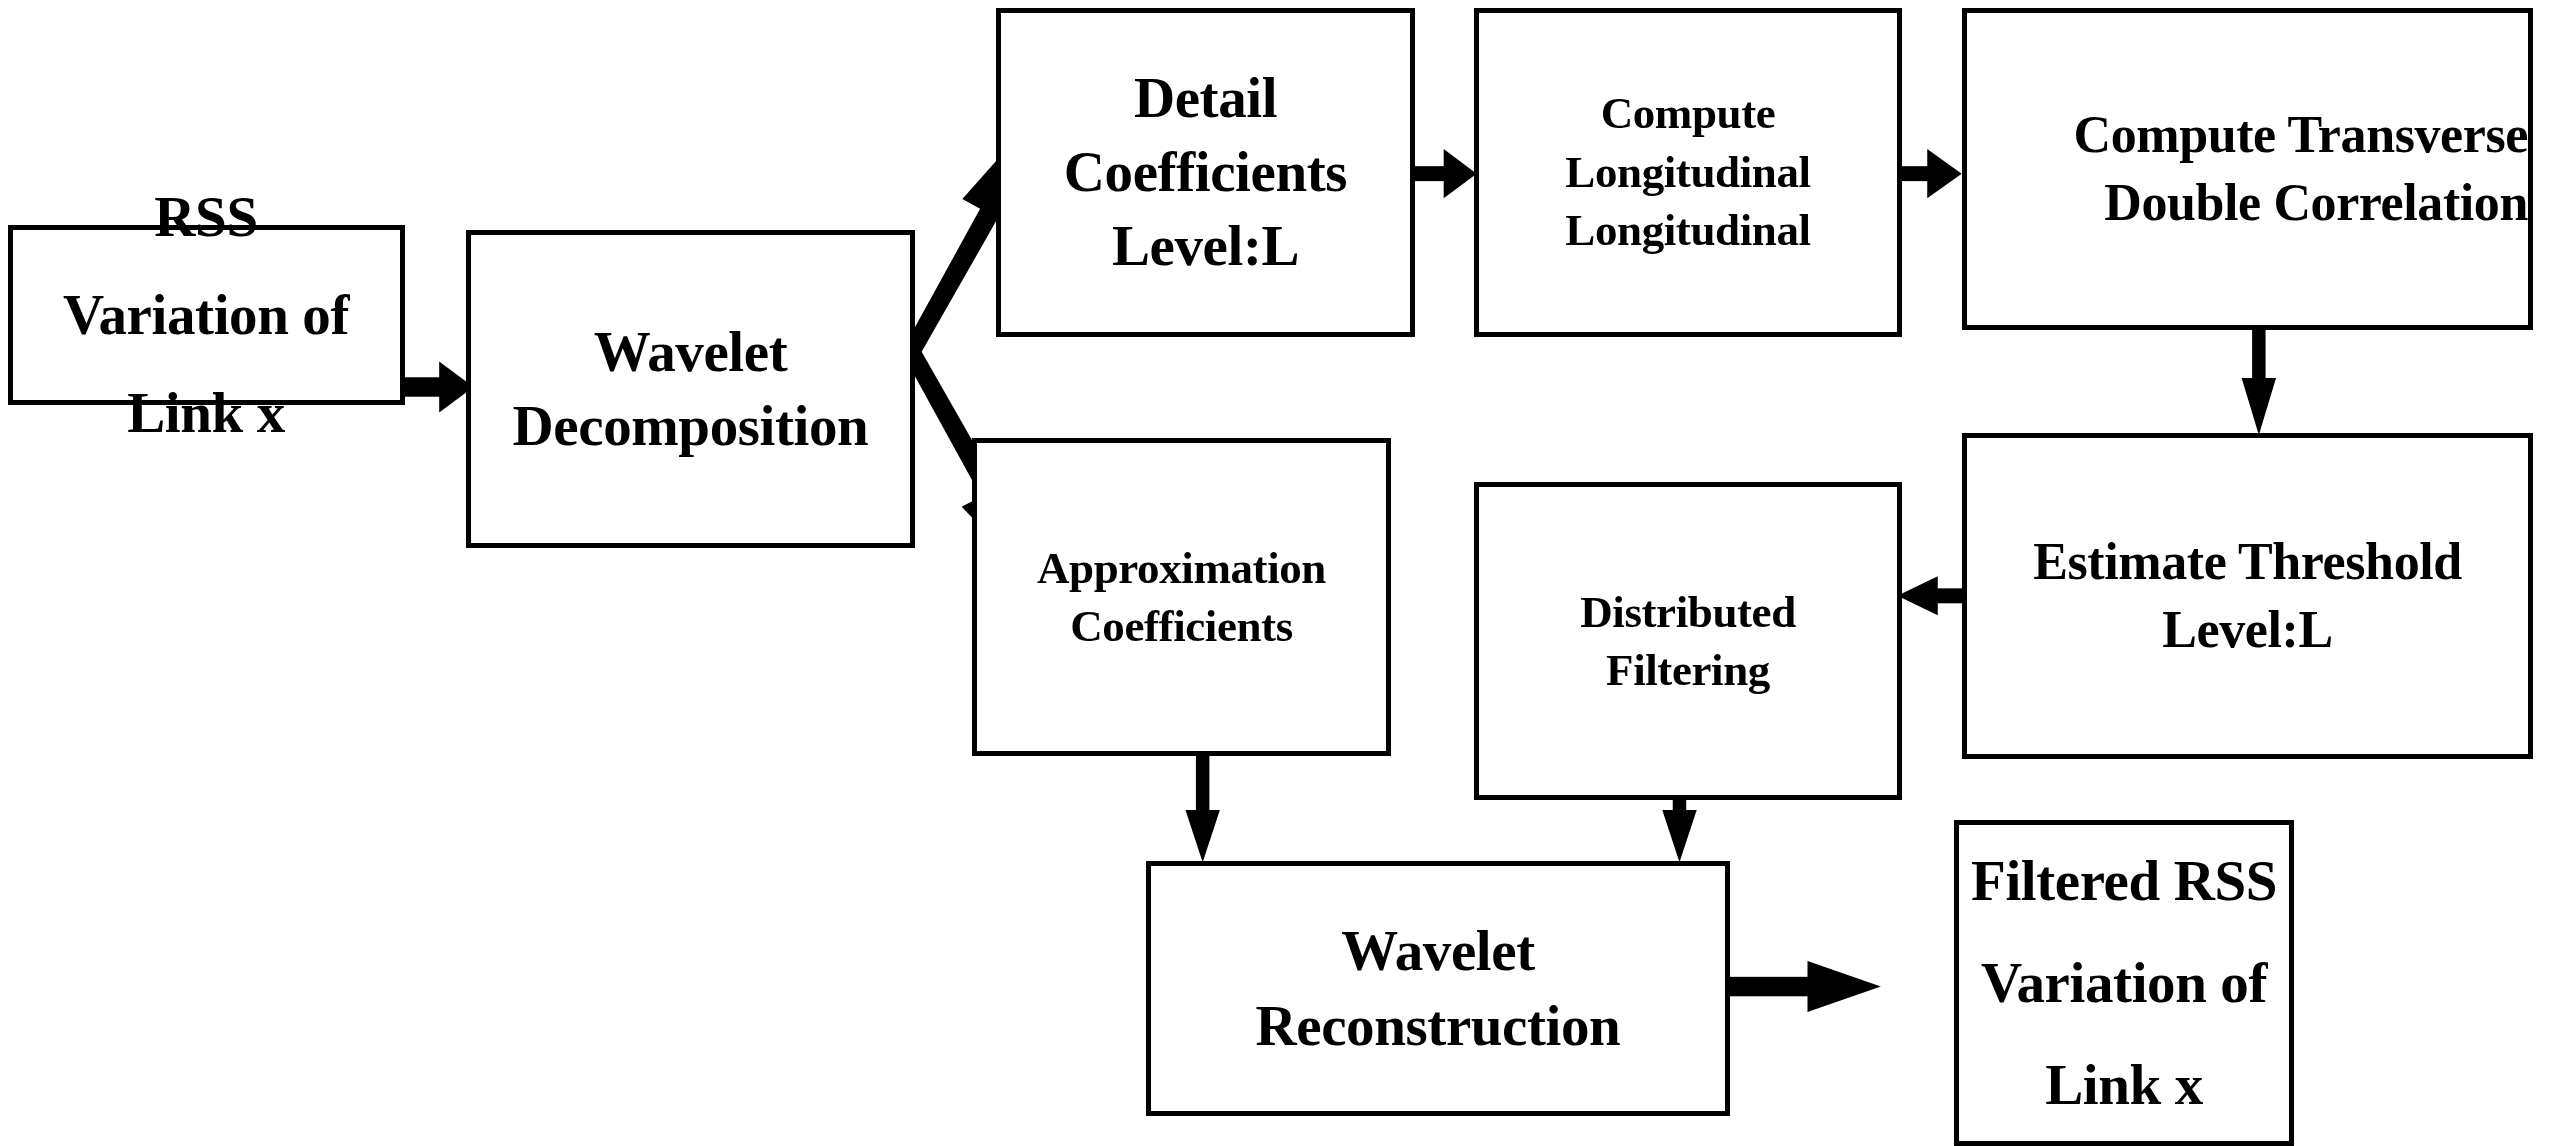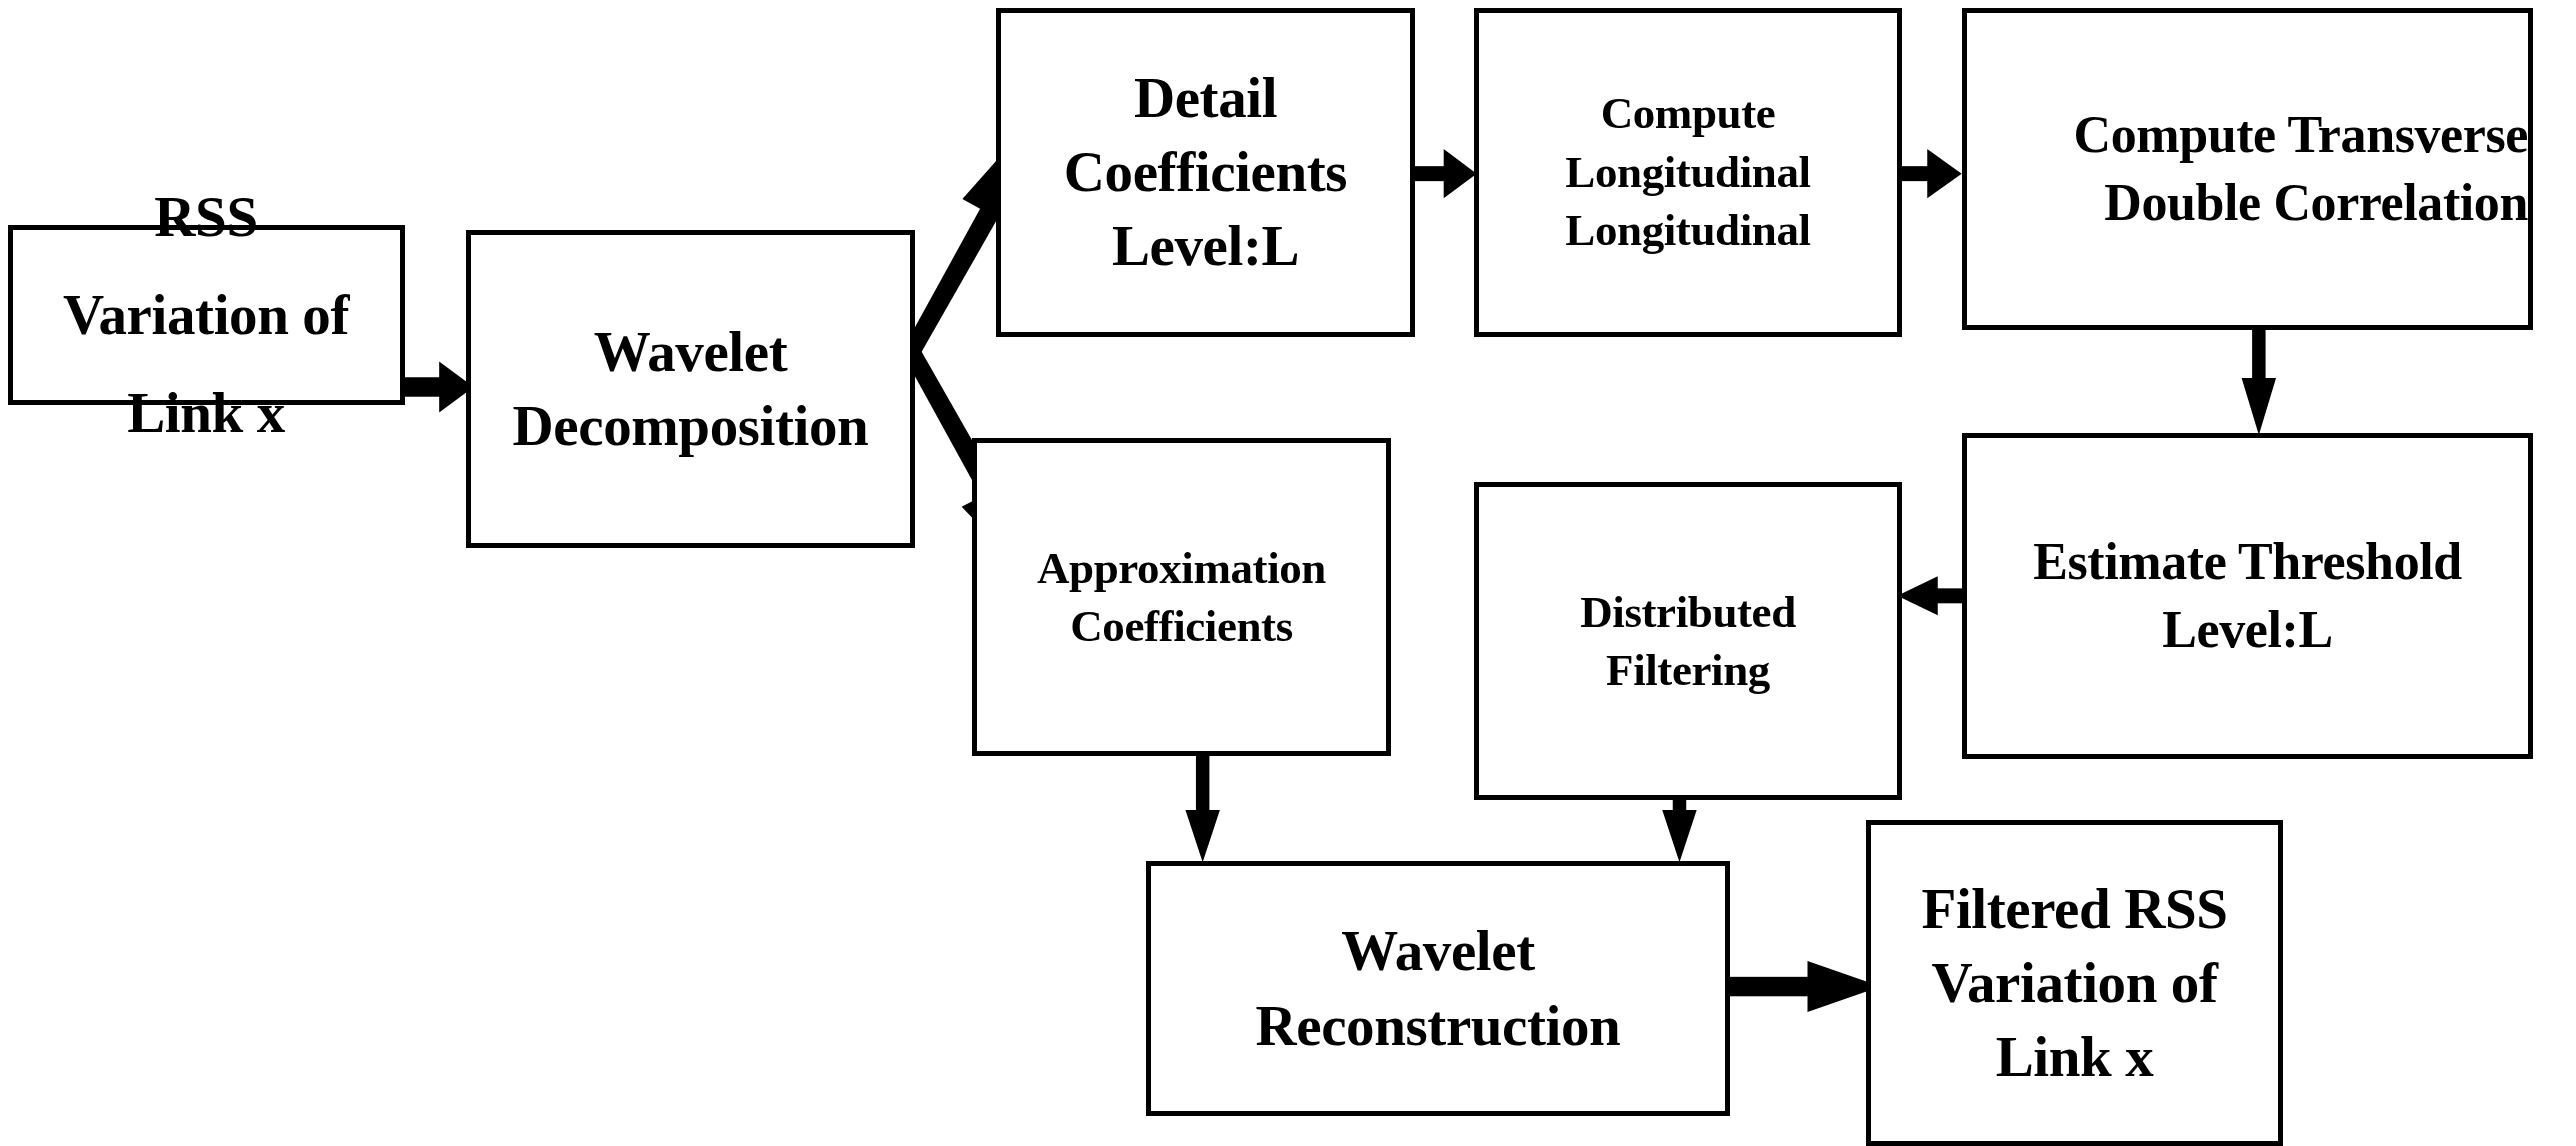--- a/index.html
+++ b/index.html
@@ -151,20 +151,20 @@
   <div class="node fs-wide" style="left:1962px; top:433px; width:571px; height:326px;justify-content:center;">
     <span class="ln">Estimate Threshold</span>
     <span class="ln">Level:L</span>
   </div>
 
   <div class="node fs-big" style="left:1146px; top:861px; width:584px; height:255px;">
     <span class="ln">Wavelet</span>
     <span class="ln">Reconstruction</span>
   </div>
 
-  <div class="node fs-big" style="left:1866px; top:820px; width:417px; height:326px;">
+  <div class="node fs-big" style="left:1954px; top:820px; width:340px; height:326px;gap:28px;">
     <span class="ln">Filtered RSS</span>
     <span class="ln">Variation of</span>
     <span class="ln">Link x</span>
   </div>
 
 </div>
 
 
 </body></html>

